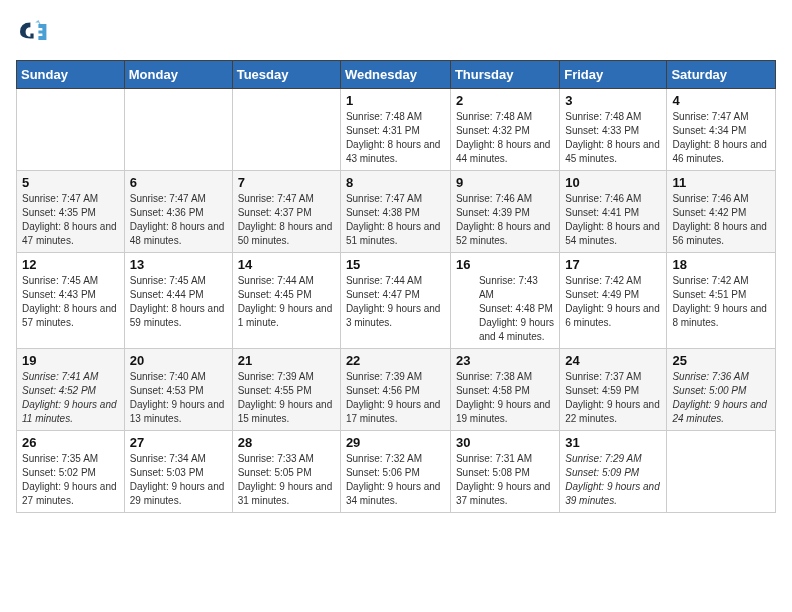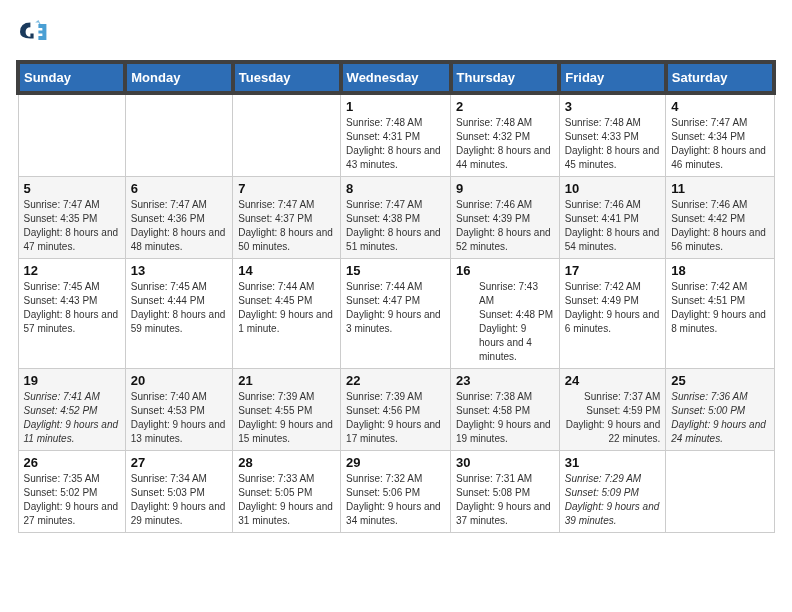--- a/index.html
+++ b/index.html
@@ -47,21 +47,21 @@
       width: 100%;
       border-collapse: collapse;
       border: 1px solid #ccc;
     }
     .calendar th {
       background: #2d6db5;
       color: #fff;
       padding: 6px 4px;
       font-size: 13px;
       text-align: left;
-      border: 4px solid #404040;
+      border: 1px solid #404040;
     }
     .calendar td {
       vertical-align: top;
       border: 1px solid #ccc;
       padding: 4px 5px;
       width: 113px;
       min-height: 80px;
       font-size: 10.5px;
       color: #222;
       background: #fff;
@@ -263,21 +263,21 @@
 Daylight: 9 hours and 17 minutes.</div>
         </td>
         <td>
           <div class="day-number">23</div>
           <div class="day-info" style="white-space: pre-line;">Sunrise: 7:38 AM
 Sunset: 4:58 PM
 Daylight: 9 hours and 19 minutes.</div>
         </td>
         <td>
           <div class="day-number">24</div>
-          <div class="day-info" style="white-space: pre-line; text-align: right;">Sunrise: 7:37 AM
+          <div class="day-info" style="white-space: pre-line;">Sunrise: 7:37 AM
 Sunset: 4:59 PM
 Daylight: 9 hours and 22 minutes.</div>
         </td>
         <td>
           <div class="day-number">25</div>
           <div class="day-info" style="white-space: pre-line; font-style: italic;">Sunrise: 7:36 AM
 Sunset: 5:00 PM
 Daylight: 9 hours and 24 minutes.</div>
         </td>
       </tr>

